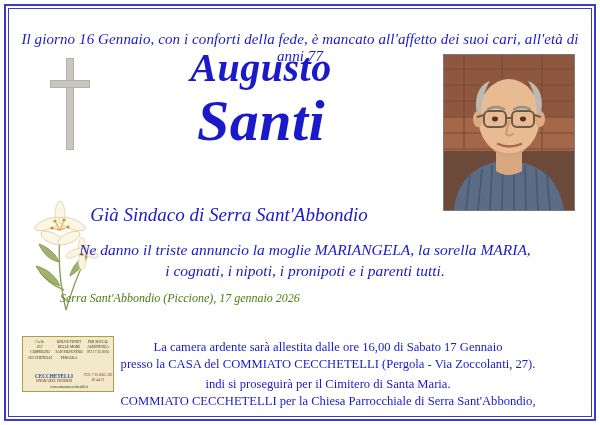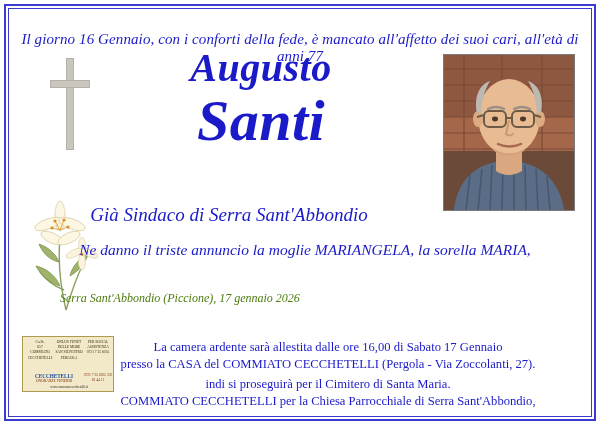--- a/index.html
+++ b/index.html
@@ -367,20 +367,21 @@
       </g>
     </svg>
   </div>
 
   <div class="role">Già Sindaco di Serra Sant'Abbondio</div>
 
   <div class="announce">
     <div>
       <span>Ne danno il triste annuncio la moglie </span><b>MARIANGELA</b><span>, la sorella </span><b>MARIA</b><span>,</span>
     </div>
+    <div>i cognati, i nipoti, i pronipoti e i parenti tutti.</div>
   </div>
 
   <div class="place-date">Serra Sant'Abbondio (Piccione), 17 gennaio 2026</div>
 
   <div class="bottom-block">
     <div class="p1">
       <div>La camera ardente sarà allestita dalle ore 16,00 di Sabato 17 Gennaio</div>
       <div>presso la CASA del COMMIATO CECCHETELLI (Pergola - Via Zoccolanti, 27).</div>
     </div>
     <div class="p2">

